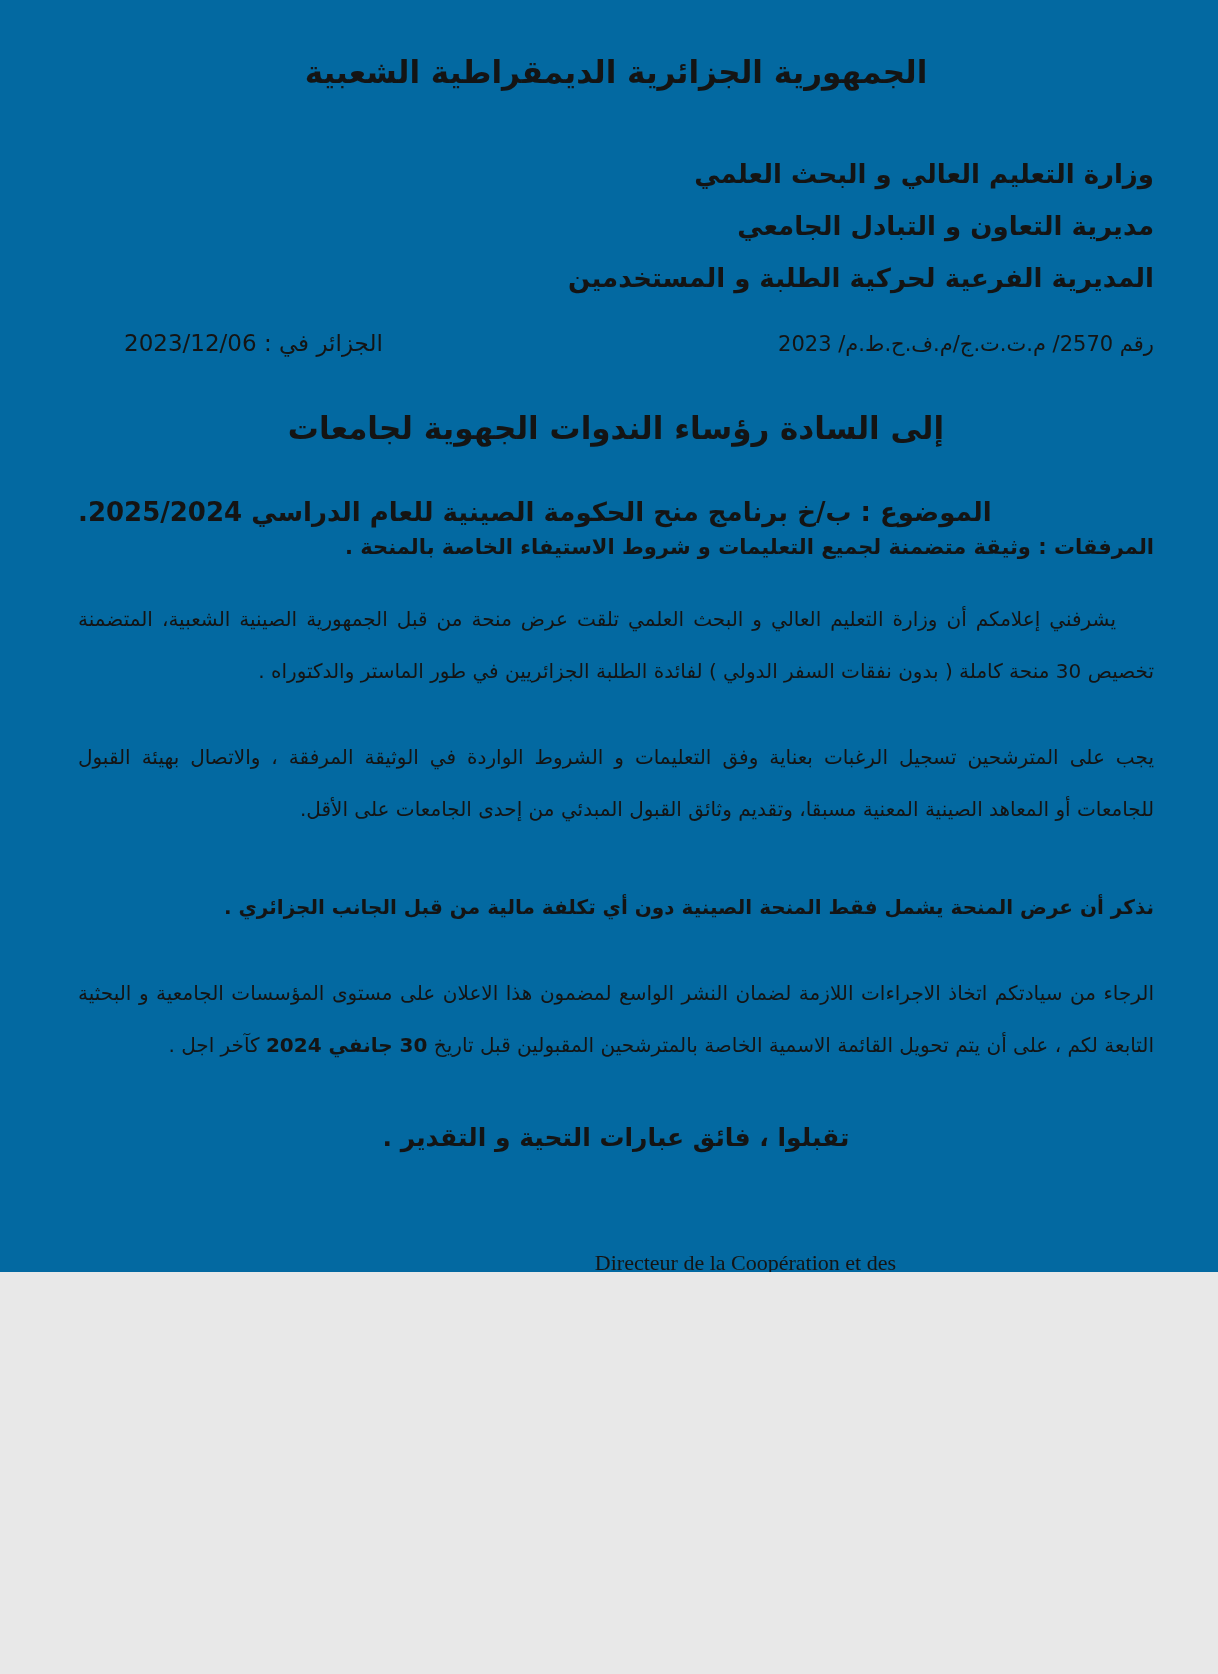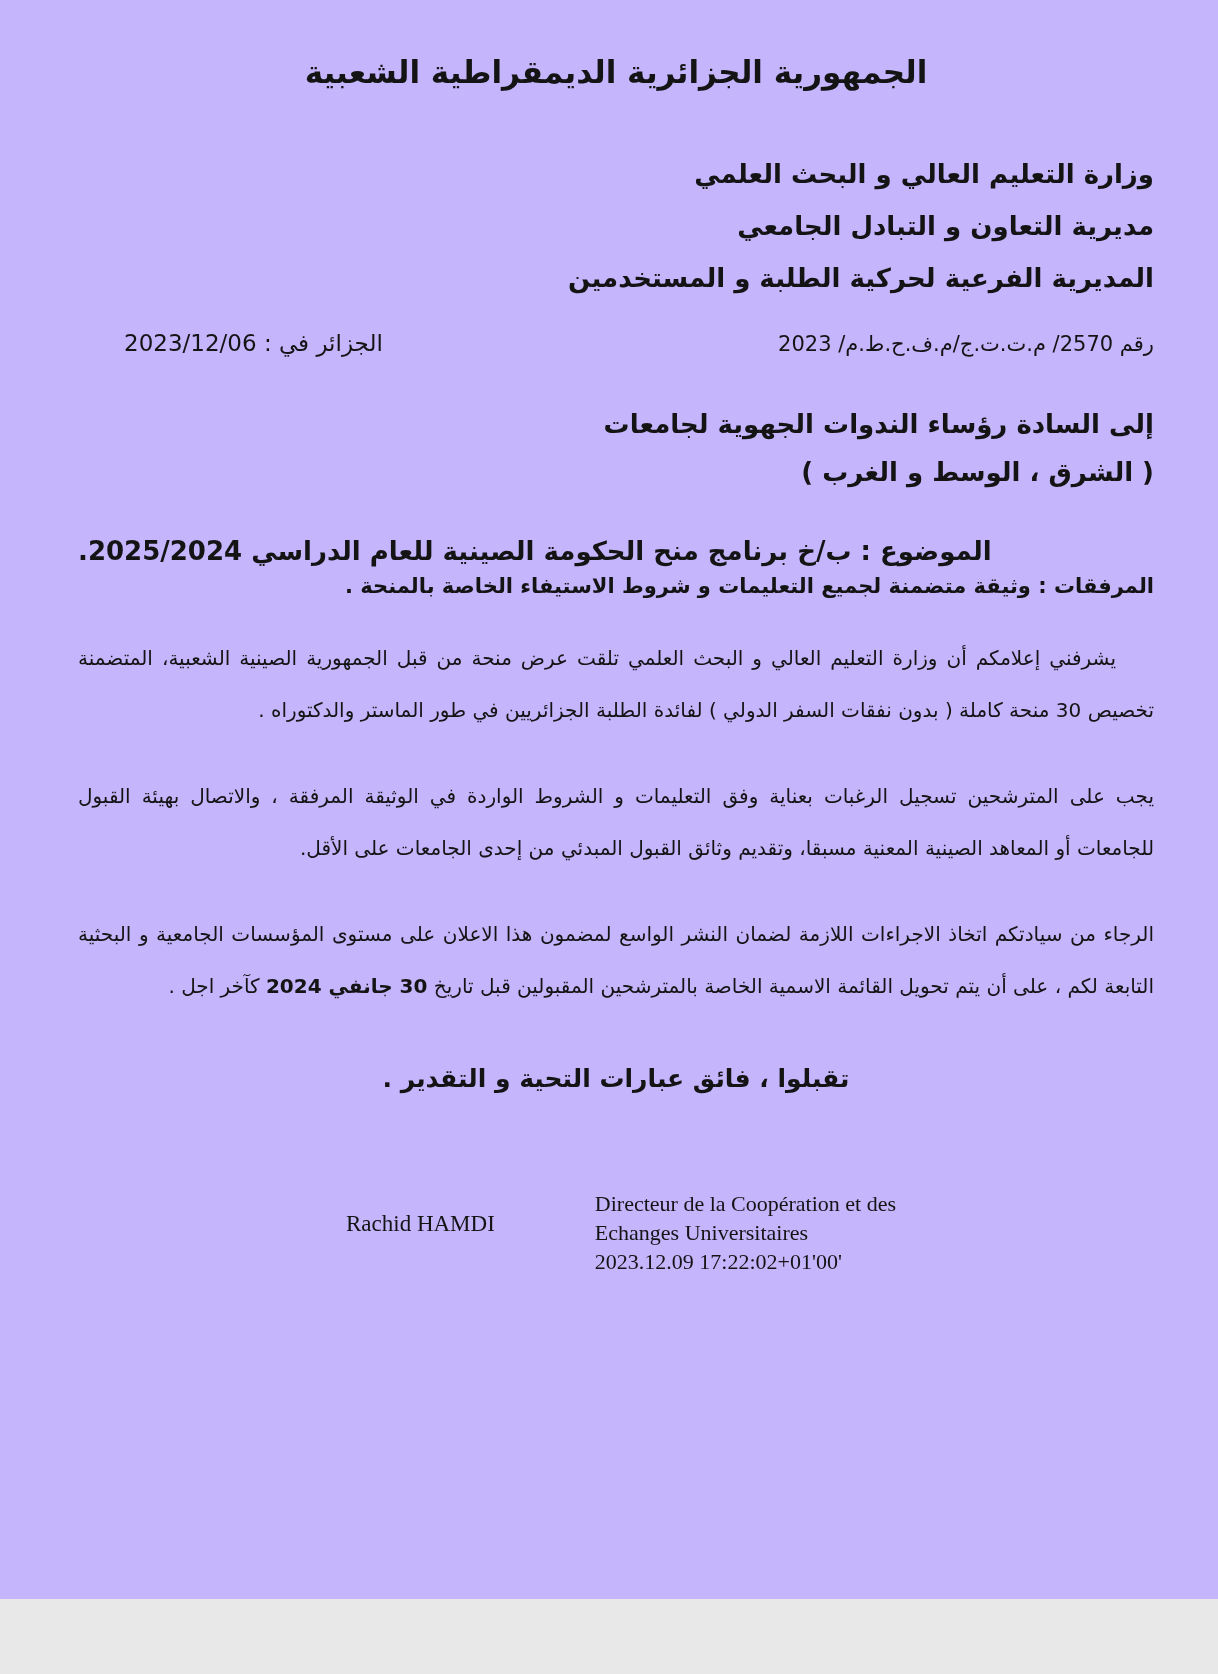--- a/index.html
+++ b/index.html
@@ -3,23 +3,23 @@
 <meta charset="utf-8">
 <style>
   html, body {
     margin: 0;
     padding: 0;
     background: #e8e8e8;
   }
   .page {
     position: relative;
     width: 1218px;
-    height: 1599px;
+    height: 1272px;
     margin: 0 auto;
-    background: #c4b5fd;
+    background: #0369a1;
     color: #141414;
     font-family: "DejaVu Sans", sans-serif;
     overflow: hidden;
     box-sizing: border-box;
     padding: 42px 64px 40px 78px;
   }
   .rtl { direction: rtl; unicode-bidi: plaintext; }
 
   .republic-title {
     text-align: center;
@@ -50,21 +50,22 @@
   }
   .place-date {
     font-size: 23px;
     direction: rtl;
     padding-left: 46px;
     text-align: right;
   }
 
   .addressee {
     margin-top: 44px;
-    font-size: 26px;
+    text-align: center;
+    font-size: 31px;
     font-weight: bold;
     line-height: 1.85;
   }
 
   .subject-line {
     margin-top: 40px;
     text-align: left;
     font-size: 26px;
     font-weight: bold;
   }
@@ -128,31 +129,31 @@
     <div class="rtl">المديرية الفرعية لحركية الطلبة و المستخدمين</div>
   </div>
 
   <div class="ref-row">
     <div class="ref-number rtl">رقم 2570/ م.ت.ت.ج/م.ف.ح.ط.م/ 2023</div>
     <div class="place-date rtl">الجزائر في : 2023/12/06</div>
   </div>
 
   <div class="addressee">
     <div class="rtl">إلى السادة رؤساء الندوات الجهوية لجامعات</div>
-    <div class="rtl">( الشرق ، الوسط و الغرب )</div>
   </div>
 
   <div class="subject-line rtl">الموضوع : ب/خ برنامج منح الحكومة الصينية للعام الدراسي 2025/2024.</div>
 
   <div class="attachments-line rtl">المرفقات : وثيقة متضمنة لجميع التعليمات و شروط الاستيفاء الخاصة بالمنحة .</div>
 
   <div class="body-paragraph indent rtl">يشرفني إعلامكم أن وزارة التعليم العالي و البحث العلمي تلقت عرض منحة من قبل الجمهورية الصينية الشعبية، المتضمنة تخصيص 30 منحة كاملة ( بدون نفقات السفر الدولي ) لفائدة الطلبة الجزائريين في طور الماستر والدكتوراه .</div>
 
   <div class="body-paragraph rtl">يجب على المترشحين تسجيل الرغبات بعناية وفق التعليمات و الشروط الواردة في الوثيقة المرفقة ، والاتصال بهيئة القبول للجامعات أو المعاهد الصينية المعنية مسبقا، وتقديم وثائق القبول المبدئي من إحدى الجامعات على الأقل.</div>
 
+  <div class="body-paragraph note rtl">نذكر أن عرض المنحة يشمل فقط المنحة الصينية دون أي تكلفة مالية من قبل الجانب الجزائري .</div>
 
   <div class="body-paragraph rtl"><span>الرجاء من سيادتكم اتخاذ الاجراءات اللازمة لضمان النشر الواسع لمضمون هذا الاعلان على مستوى المؤسسات الجامعية و البحثية التابعة لكم ، على أن يتم تحويل القائمة الاسمية الخاصة بالمترشحين المقبولين قبل تاريخ </span><span class="deadline-bold">30 جانفي 2024</span><span> كآخر اجل .</span></div>
 
   <div class="closing-line rtl">تقبلوا ، فائق عبارات التحية و التقدير .</div>
 
   <div class="signature-block">
     <div class="signer-name">Rachid HAMDI</div>
     <div class="signer-title">
       <div>Directeur de la Coopération et des</div>
       <div>Echanges Universitaires</div>

